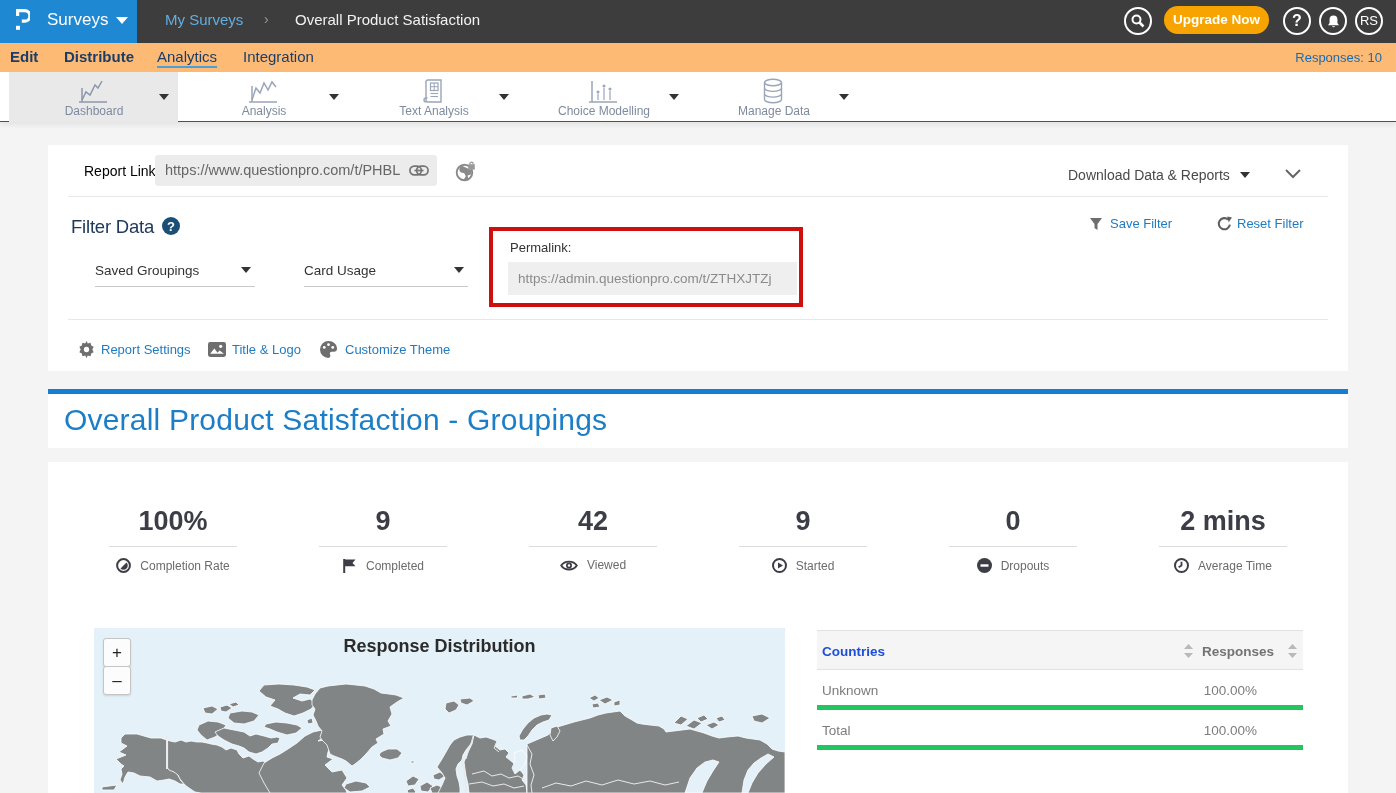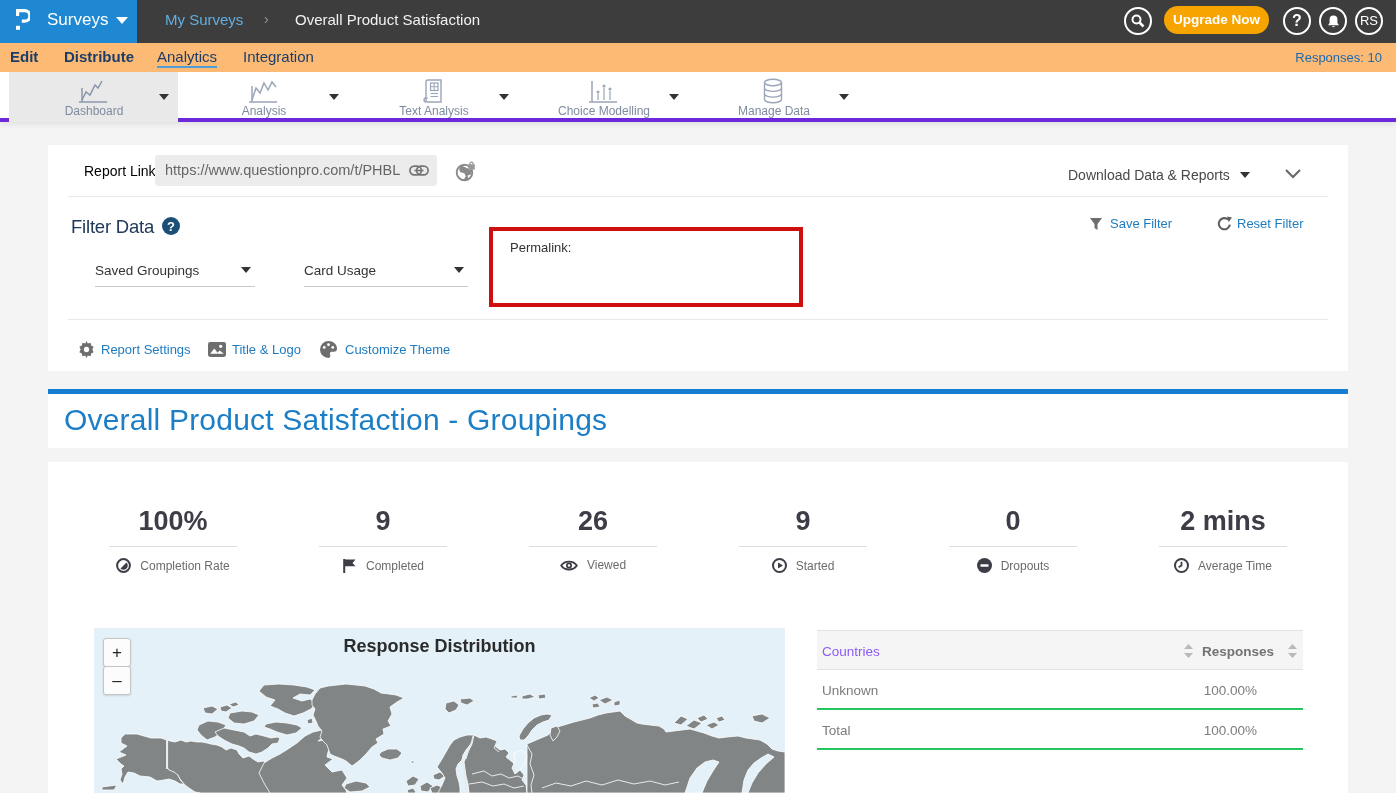--- a/index.html
+++ b/index.html
@@ -25,21 +25,21 @@
 #upg { position:absolute; left:1164px; top:6px; width:105px; height:28px; background:#f7a400; border-radius:14px; color:#fff; font-size:13.5px; font-weight:bold; text-align:center; line-height:28px; }
 #qm { left:1283px; text-align:center; font-weight:bold; font-size:16px; line-height:24px; }
 #rs { left:1355px; text-align:center; font-weight:normal; font-size:13px; line-height:24px; }
 
 
 #tabs { position:absolute; left:0; top:43px; width:1396px; height:29px; background:#fdba74; }
 #tabs .t { position:absolute; top:5px; color:#1b3d68; font-size:15px; }
 #tabs .resp { position:absolute; right:14px; top:7px; color:#1a6ab0; font-size:13px; }
 
 
-#toolbar { position:absolute; left:0; top:72px; width:1396px; height:50px; background:#fff; border-bottom:4px solid #6d28d9; box-shadow:0 3px 5px rgba(0,0,0,0.07); }
+#toolbar { position:absolute; left:0; top:72px; width:1396px; height:50px; background:#fff; border-bottom:1px solid #6d28d9; box-shadow:0 3px 5px rgba(0,0,0,0.07); }
 #toolbar .active { position:absolute; left:9px; top:0; width:169px; height:50px; background:#e9e9e9; }
 .titem { position:absolute; top:0; width:170px; height:50px; text-align:center; }
 .titem .lbl { position:absolute; top:32px; width:100%; color:#7e8ba0; font-size:12px; }
 .titem svg { margin-top:6px; }
 .tcar { position:absolute; top:22px; width:0; height:0; border-left:5px solid transparent; border-right:5px solid transparent; border-top:6px solid #333; }
 
 
 #card1 { position:absolute; left:48px; top:145px; width:1300px; height:226px; background:#fff; }
 #rl-label { position:absolute; left:36px; top:18px; color:#000000; font-size:14px; }
 #rl-input { position:absolute; left:107px; top:10px; width:282px; height:31px; background:#ececec; border-radius:3px; color:#666; font-size:14.5px; line-height:31px; padding-left:10px; }
@@ -72,23 +72,23 @@
 .stat .lab svg { vertical-align:-3px; margin-right:9px; }
 
 
 #map { position:absolute; left:94px; top:628px; width:691px; height:165px; background:#e4f1f8; }
 #map .title { position:absolute; left:0; width:100%; top:8px; text-align:center; color:#2b2b2b; font-size:18px; font-weight:bold; }
 .zbtn { position:absolute; left:9px; width:28px; height:29px; background:#fcfcfc; border:1px solid #c5c5c5; border-radius:3px; text-align:center; font-size:17px; color:#222; line-height:27px; box-shadow:0 1px 2px rgba(0,0,0,0.12); }
 
 
 #tbl { position:absolute; left:817px; top:630px; width:486px; }
 #tbl .hd { height:40px; background:#f5f5f5; border-top:1px solid #e2e2e2; border-bottom:1px solid #e2e2e2; position:relative; }
-#tbl .hd .c1 { position:absolute; left:5px; top:13px; color:#8b5cf6; font-weight:normal; font-size:13.5px; }
+#tbl .hd .c1 { position:absolute; left:5px; top:13px; color:#1d4ed8; font-weight:bold; font-size:13.5px; }
 #tbl .hd .c2 { position:absolute; right:29px; top:13px; color:#737373; font-weight:bold; font-size:13.5px; }
-#tbl .row { height:40px; border-bottom:2px solid #22c55e; position:relative; }
+#tbl .row { height:40px; border-bottom:5px solid #22c55e; position:relative; }
 #tbl .row .c1 { position:absolute; left:5px; top:13px; color:#7c7c7c; font-size:13.5px; }
 #tbl .row .c2 { position:absolute; right:46px; top:13px; color:#7c7c7c; font-size:13.5px;margin-left:26px; }
 </style>
 </head>
 <body>
 
 <div id="topbar">
   <div id="logoblk">
     <svg width="14" height="21" viewBox="0 0 14 21">
       <path d="M1.6 7 V1.6 H8.6 A5.2 5.2 0 0 1 8.6 12.2 H5.8" fill="none" stroke="#fff" stroke-width="3.2"></path>
@@ -218,20 +218,21 @@
   <svg width="16" height="17" viewBox="0 0 16 17" style="position:absolute; left:1168px; top:71px;">
       <path d="M12.2 3.6 A5.6 5.6 0 1 0 13.9 8.6" fill="none" stroke="#5e5e5e" stroke-width="2.1"></path>
       <polygon points="11.2,0.6 16,1.4 12.6,6.2" fill="#5e5e5e"></polygon>
     </svg>
 
   <div class="ddl" style="left:47px; width:160px;">Saved Groupings<span class="car"></span></div>
   <div class="ddl" style="left:256px; width:164px;">Card Usage<span class="car"></span></div>
 
   <div id="redbox">
     <div class="plab">Permalink:</div>
+    <div class="pinp">https://admin.questionpro.com/t/ZTHXJTZj</div>
   </div>
 
   <div class="hr" style="top:174px;"></div>
   <div id="botrow">
     <svg width="17" height="17" viewBox="0 0 16 16" style="position:absolute;left:0;top:1px;">
         <path d="M8 0 l1.2 2.3 2.6-.6 .6 2.6 2.3 1.2 -1.2 2.5 1.2 2.5 -2.3 1.2 -.6 2.6 -2.6 -.6 -1.2 2.3 -1.2 -2.3 -2.6 .6 -.6 -2.6 -2.3 -1.2 1.2 -2.5 -1.2 -2.5 2.3 -1.2 .6 -2.6 2.6 .6 z" fill="#6e6e6e"></path>
         <circle cx="8" cy="8" r="2.5" fill="#fff"></circle>
       </svg>
     <span class="bluelink" style="position:absolute;left:23px;top:2px;">Report Settings</span>
     <svg width="18" height="15" viewBox="0 0 17 14" style="position:absolute;left:130px;top:2px;">
@@ -266,21 +267,21 @@
   </div>
   <div class="stat" style="left:230px;">
     <div class="num">9</div>
       <div class="ul"></div>
     <div class="lab"><svg width="15" height="15" viewBox="0 0 15 15">
           <line x1="2.2" y1="1" x2="2.2" y2="15" stroke="#3d3d47" stroke-width="2"></line>
           <path d="M2 1.5 h11.5 l-3 3.4 3 3.4 H2 z" fill="#3d3d47"></path>
         </svg>Completed</div>
   </div>
   <div class="stat" style="left:440px;">
-    <div class="num">26</div>
+    <div class="num">42</div>
       <div class="ul"></div>
     <div class="lab"><svg width="18" height="13" viewBox="0 0 18 13">
           <path d="M1.2 6.5 C4.5 1.2 13.5 1.2 16.8 6.5 C13.5 11.8 4.5 11.8 1.2 6.5 z" fill="none" stroke="#3d3d47" stroke-width="1.8"></path>
           <circle cx="9" cy="6.5" r="3" fill="#3d3d47"></circle>
           <circle cx="9" cy="6.5" r="1.2" fill="#fff"></circle>
         </svg>Viewed</div>
   </div>
   <div class="stat" style="left:650px;">
     <div class="num">9</div>
       <div class="ul"></div>

